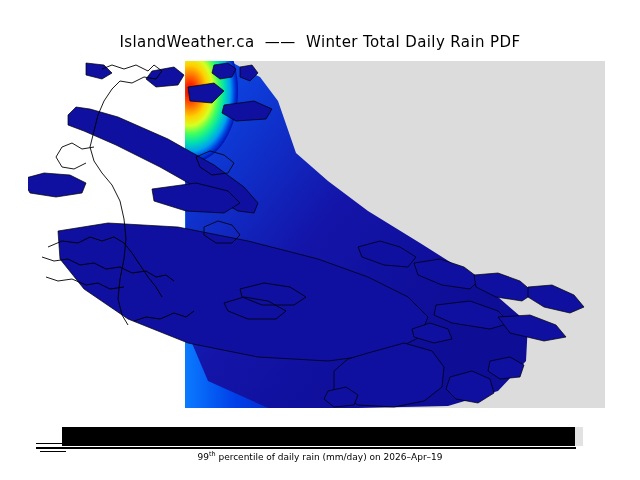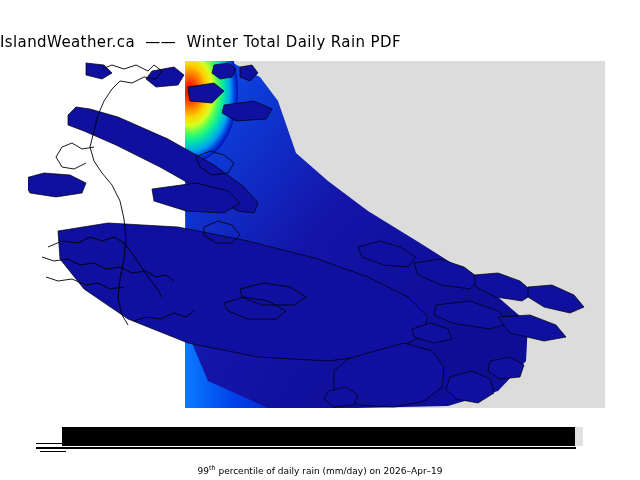--- a/index.html
+++ b/index.html
@@ -23,20 +23,21 @@
     height: 480px;
     background: #ffffff;
   }
 
   
   .title {
     position: absolute;
     left: 0;
     top: 33px;
     width: 640px;
+    text-align: center;
     font-family: "DejaVu Sans", sans-serif;
     font-size: 15px;
     letter-spacing: 0.4px;
     color: #000000;
     white-space: pre;
   }
 
   
   .map-panel {
     position: absolute;
@@ -110,21 +111,21 @@
     top: 451px;
     width: 26px;
     height: 1px;
     background: #000000;
   }
 
   
   .caption {
     position: absolute;
     left: 0;
-    top: 464px;
+    top: 450px;
     width: 640px;
     text-align: center;
     font-family: "DejaVu Sans", sans-serif;
     font-size: 9px;
     color: #000000;
     white-space: pre;
   }
   .caption sup {
     font-size: 6.5px;
     vertical-align: super;

